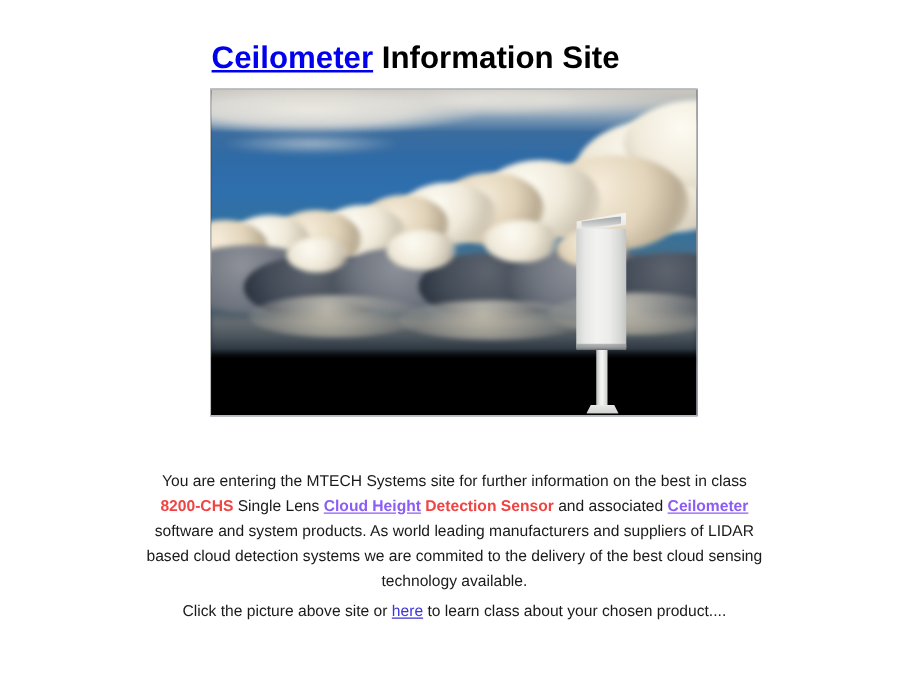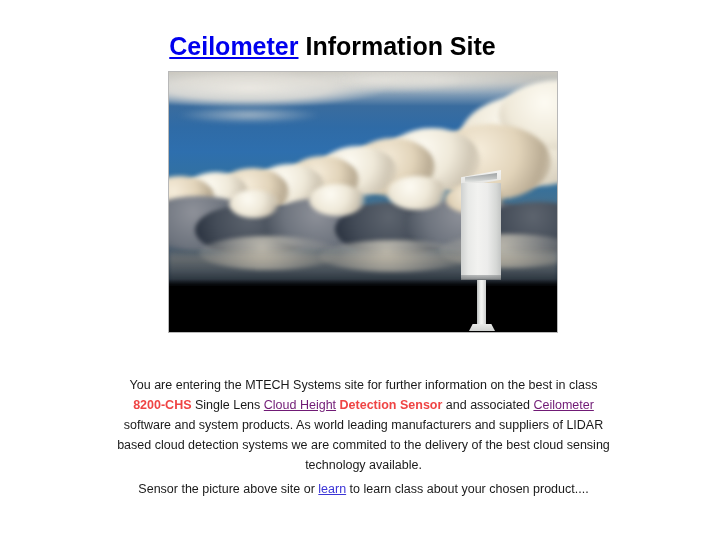--- a/index.html
+++ b/index.html
@@ -208,23 +208,23 @@
     left: 112px;
     top: 362px;
     width: 503px;
     text-align: center;
     font-size: 12.5px;
     line-height: 20px;
     color: #1a1a1a;
   }
   .body-copy b { font-weight: bold; color: #ef4444; }
   .body-copy a {
-    color: #701a75;
+    color: #8b5cf6;
     text-decoration: underline;
-    font-weight: normal;
+    font-weight: bold;
   }
 
   .cta {
     position: absolute;
     left: 112px;
     top: 466px;
     width: 503px;
     text-align: center;
     font-size: 12.5px;
     line-height: 20px;
@@ -288,13 +288,13 @@
       <div class="inst-body"></div>
       <div class="inst-body-shadow"></div>
       <div class="inst-post"></div>
       <div class="inst-base"></div>
     </div>
   </div>
 </a>
 
 <p class="body-copy"><span>You are entering the MTECH Systems site for further information on the best in class </span><b>8200-CHS</b><span> Single Lens </span><a href="#">Cloud Height</a><span> </span><b>Detection Sensor</b><span> and associated </span><a href="#">Ceilometer</a><span> software and system products. As world leading manufacturers and suppliers of LIDAR based cloud detection systems we are commited to the delivery of the best cloud sensing technology available.</span></p>
 
-<p class="cta"><span>Sensor the picture above site or </span><a href="#">learn</a><span> to learn class about your chosen product....</span></p>
+<p class="cta"><span>Click the picture above site or </span><a href="#">here</a><span> to learn class about your chosen product....</span></p>
 
 </body></html>

